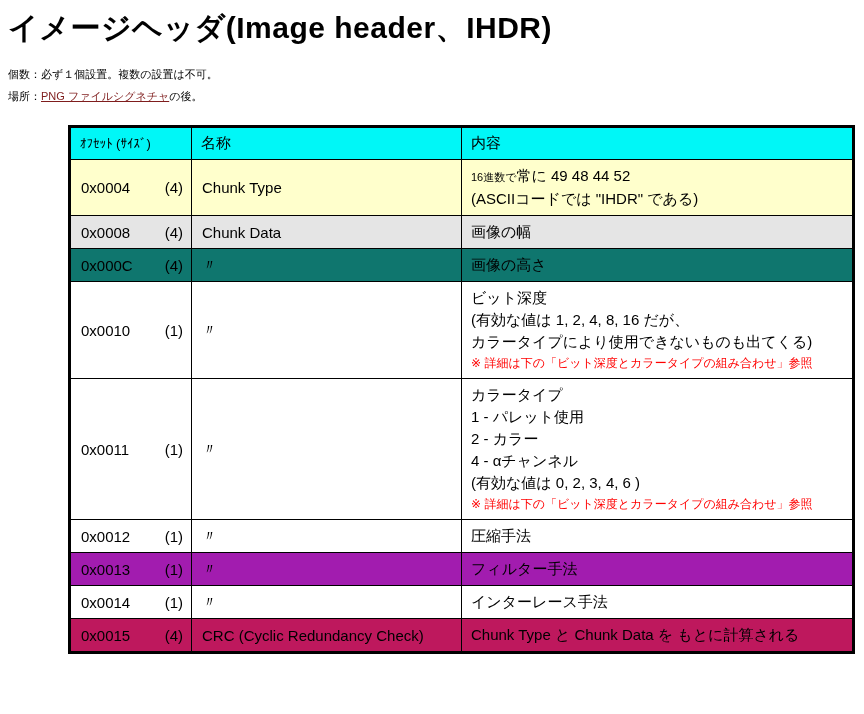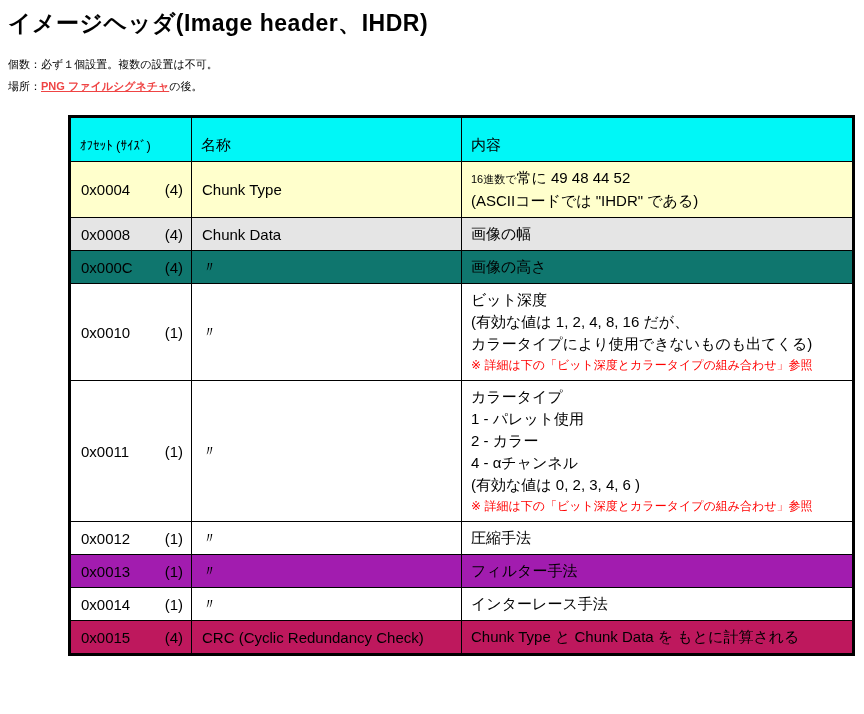--- a/index.html
+++ b/index.html
@@ -5,21 +5,21 @@
   * { box-sizing: border-box; margin: 0; padding: 0; }
   html, body {
     width: 864px;
     background: #ffffff;
     font-family: "Liberation Sans", "DejaVu Sans", sans-serif;
     color: #000000;
   }
   body { padding: 8px 0 10px 8px; }
 
   .page-title {
-    font-size: 23px;
+    font-size: 30px;
     font-weight: bold;
     letter-spacing: 0.5px;
     margin-bottom: 14px;
   }
 
   .intro { font-size: 11px; line-height: 22px; }
   .intro-line { white-space: pre; }
   .intro a {
     text-decoration: underline;
     cursor: pointer;
@@ -38,21 +38,21 @@
     border: 1px solid #000000;
     vertical-align: middle;
   }
   th.h-offset { width: 122px; }
   th.h-name   { width: 270px; }
   th.h-content{ width: 392px; }
 
   thead th {
     font-weight: normal;
     text-align: left;
-    padding: 18px 8px 6px 9px;
+    padding: 6px 8px 6px 9px;
   }
   th.h-offset { font-size: 13px; }
 
   td.c-offset { padding: 5px 8px 5px 10px; }
   .offset-wrap {
     display: flex;
     justify-content: space-between;
     align-items: baseline;
   }
   td.c-name { padding: 5px 8px 5px 10px; }
@@ -66,21 +66,21 @@
     margin-top: 1px;
   }
 </style>
 </head>
 <body>
 
 <h1 class="page-title">イメージヘッダ(Image header、IHDR)</h1>
 
 <div class="intro">
   <div class="intro-line">個数：必ず１個設置。複数の設置は不可。</div>
-  <div class="intro-line"><span>場所：</span><a id="sig-link" href="#" style="color: #ef4444; font-weight: bold;">PNG ファイルシグネチャ</a><span>の後。</span></div>
+  <div class="intro-line"><span>場所：</span><a id="sig-link" href="#" style="color: #7f1d1d;">PNG ファイルシグネチャ</a><span>の後。</span></div>
 </div>
 
 <table class="spec">
   <thead>
     <tr id="header-row" style="background: rgb(0, 247, 247);">
       <th class="h-offset">ｵﾌｾｯﾄ (ｻｲｽﾞ)</th>
       <th class="h-name">名称</th>
       <th class="h-content">内容</th>
     </tr>
   </thead>

